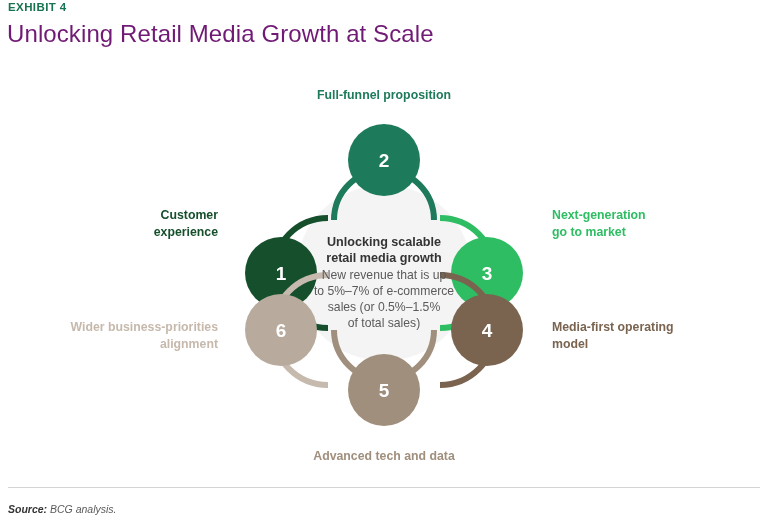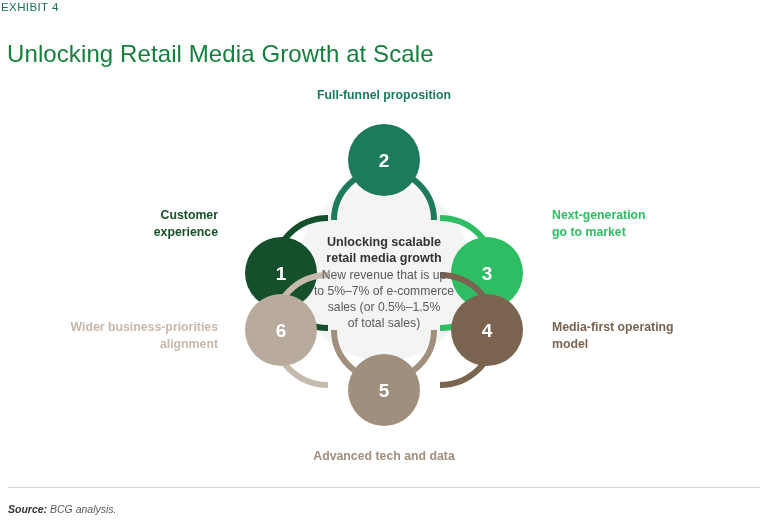--- a/index.html
+++ b/index.html
@@ -11,37 +11,36 @@
     width: 768px;
     height: 523px;
     overflow: hidden;
     font-family: "Liberation Sans", sans-serif;
     color: #333333;
     position: relative;
   }
 
   .exhibit-label {
     position: absolute;
-    left: 1px;
+    left: 8px;
     top: 1px;
     font-size: 11.5px;
-    font-weight: normal;
+    font-weight: bold;
     letter-spacing: 0.4px;
     color: #177350;
   }
 
   .page-title {
     position: absolute;
     left: 7px;
     top: 20px;
     font-size: 24px;
     font-weight: 400;
-    color: #15803d;
+    color: #701a75;
     letter-spacing: 0.1px;
-    margin-top: 20px;
   }
 
   .diagram-wrap {
     position: absolute;
     left: 0;
     top: 60px;
     width: 768px;
     height: 412px;
   }
 

